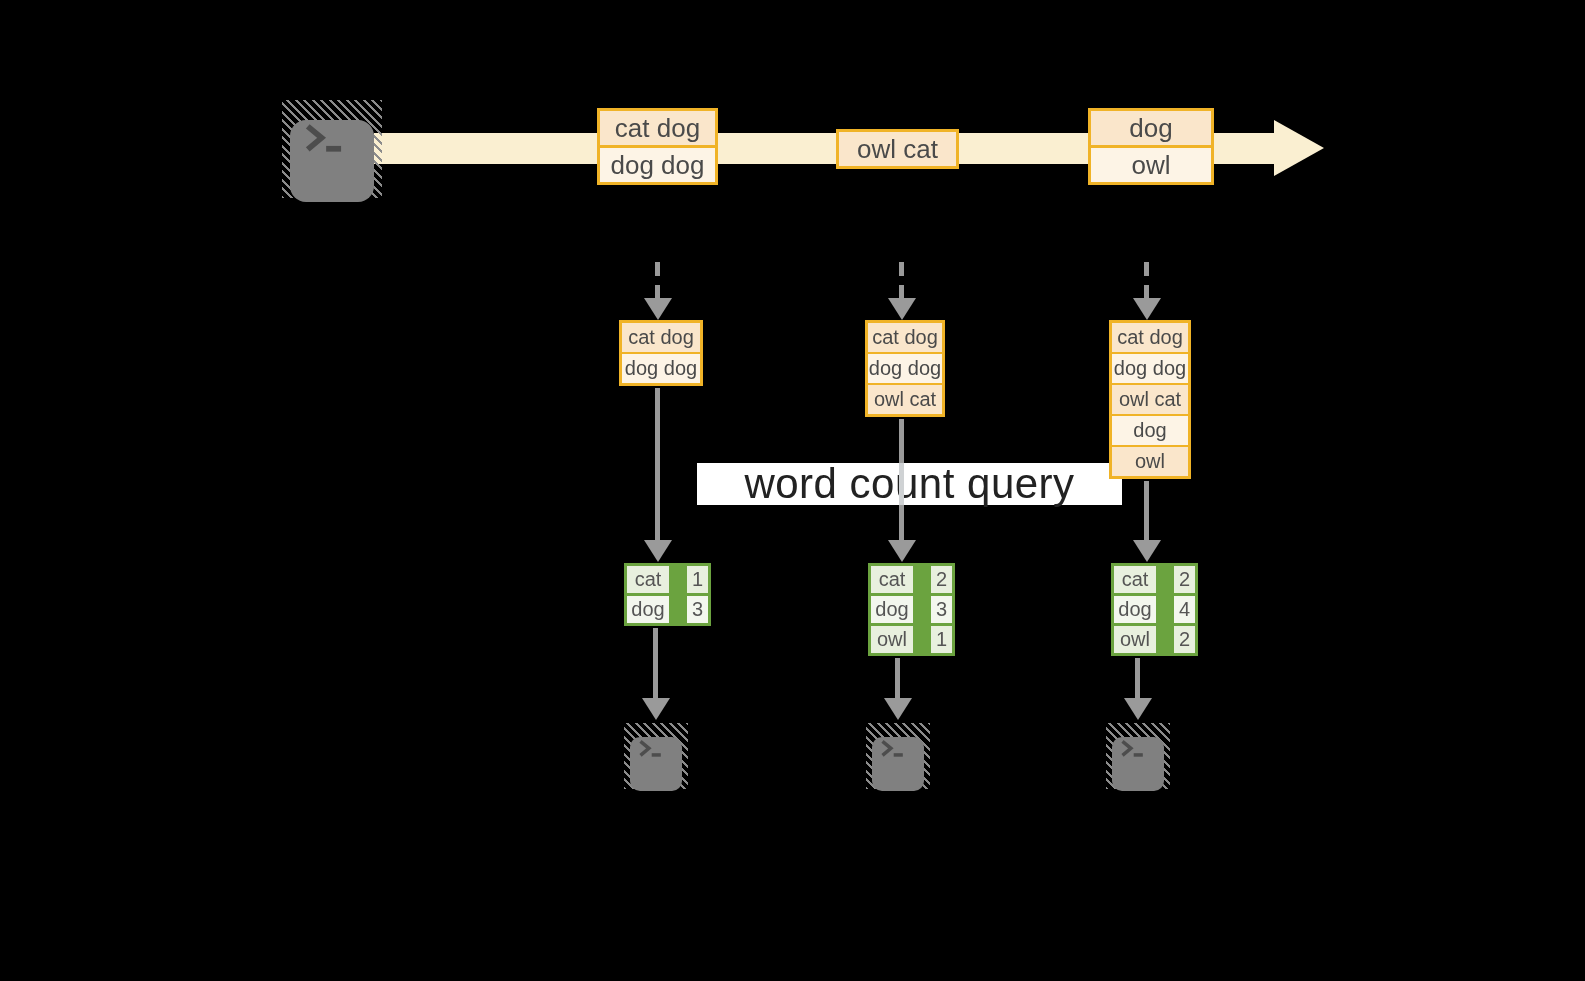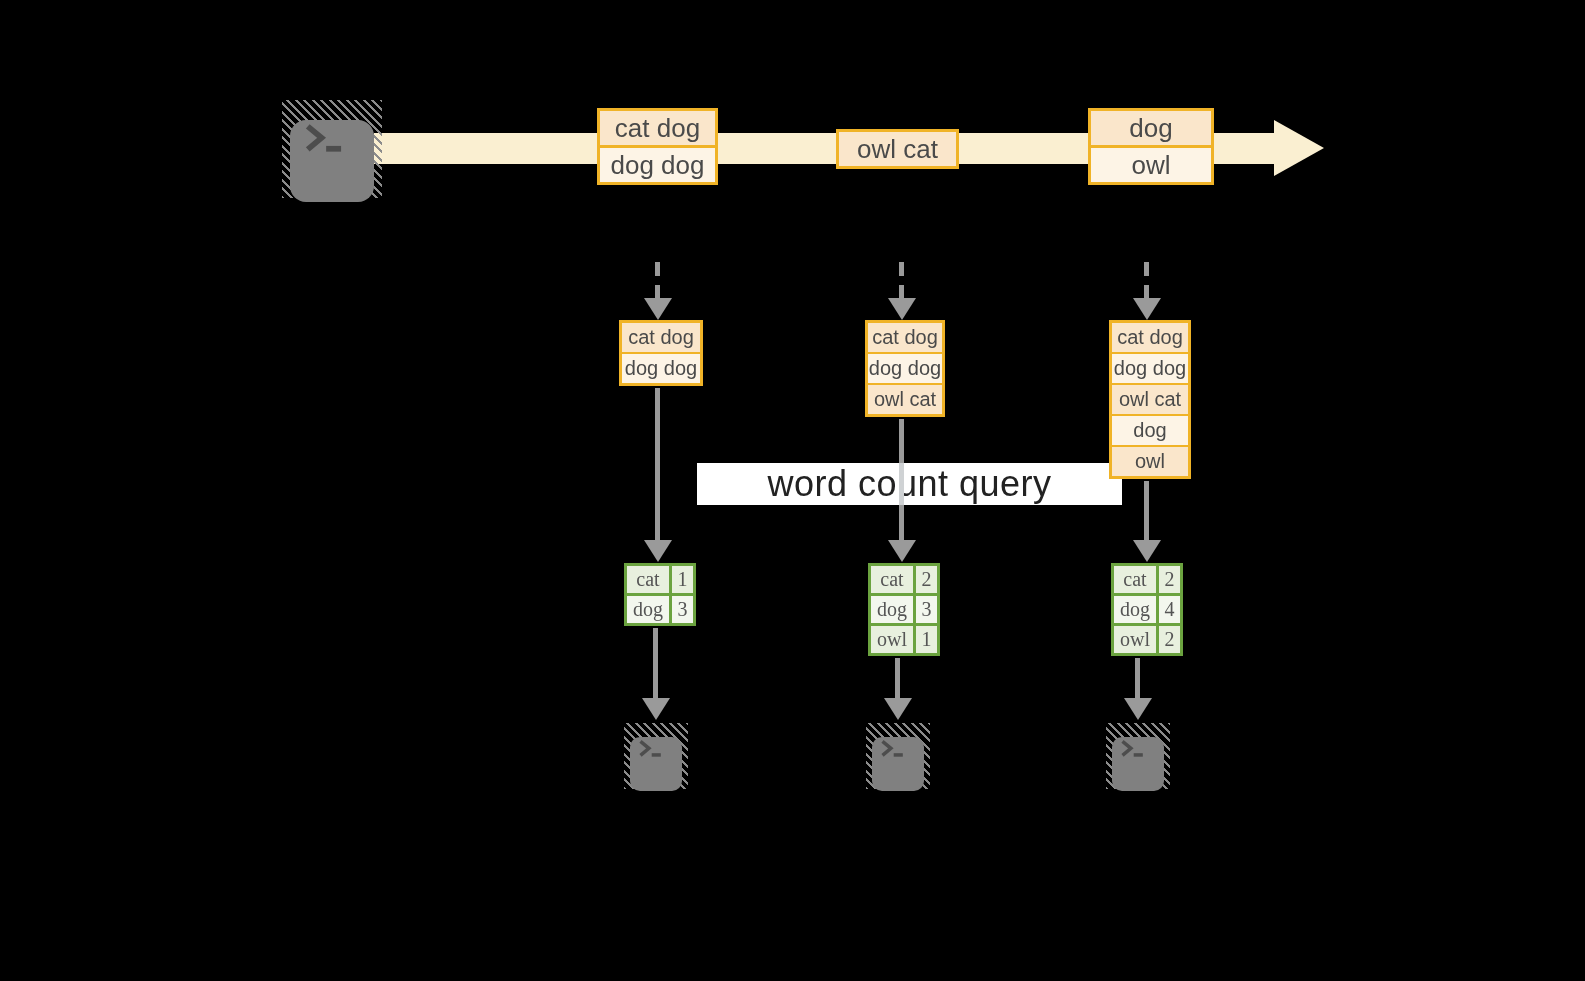--- a/index.html
+++ b/index.html
@@ -51,21 +51,21 @@
   .ev .orow{height:34px;font-size:26px;}
   .acc{gap:2px;}
   .acc .orow{height:29px;font-size:20px;}
   
   .gtable{
     position:absolute;
     background:#6ba33f;border:3px solid #6ba33f;
     display:flex;flex-direction:column;gap:3px;
     z-index:1;
   }
-  .ct-row{display:flex;gap:3px;font-family:Liberation Serif, serif;}
+  .ct-row{display:flex;gap:18px;}
   .ct-cell{
     height:27px;display:flex;align-items:center;justify-content:center;
     color:#555;font-size:20px;
   }
   .ct-word{width:42px;}
   .ct-num{width:21px;}
   .ct-row:nth-child(odd) .ct-cell{background:#e8f0de;}
   .ct-row:nth-child(even) .ct-cell{background:#f3f7ee;}
   
   .arrow{position:absolute;width:28px;z-index:1;}
@@ -79,21 +79,21 @@
   .arrow .head{
     position:absolute;left:0;bottom:0;width:0;height:0;
     border-left:14px solid transparent;border-right:14px solid transparent;
     border-top:22px solid #9a9a9a;
   }
   
   .banner{
     position:absolute;left:697px;top:463px;width:425px;height:42px;
     background:#ffffff;z-index:3;
     display:flex;align-items:center;justify-content:center;
-    font-size:36px;color:#222222;letter-spacing:0.5px;
+    font-size:42px;color:#222222;letter-spacing:0.5px;
   }
   .banner-cross{
     position:absolute;left:899px;top:463px;width:5px;height:42px;
     background:#cfd2d4;z-index:4;
   }
   .z5{z-index:5;}
 </style>
 </head>
 <body>
 

